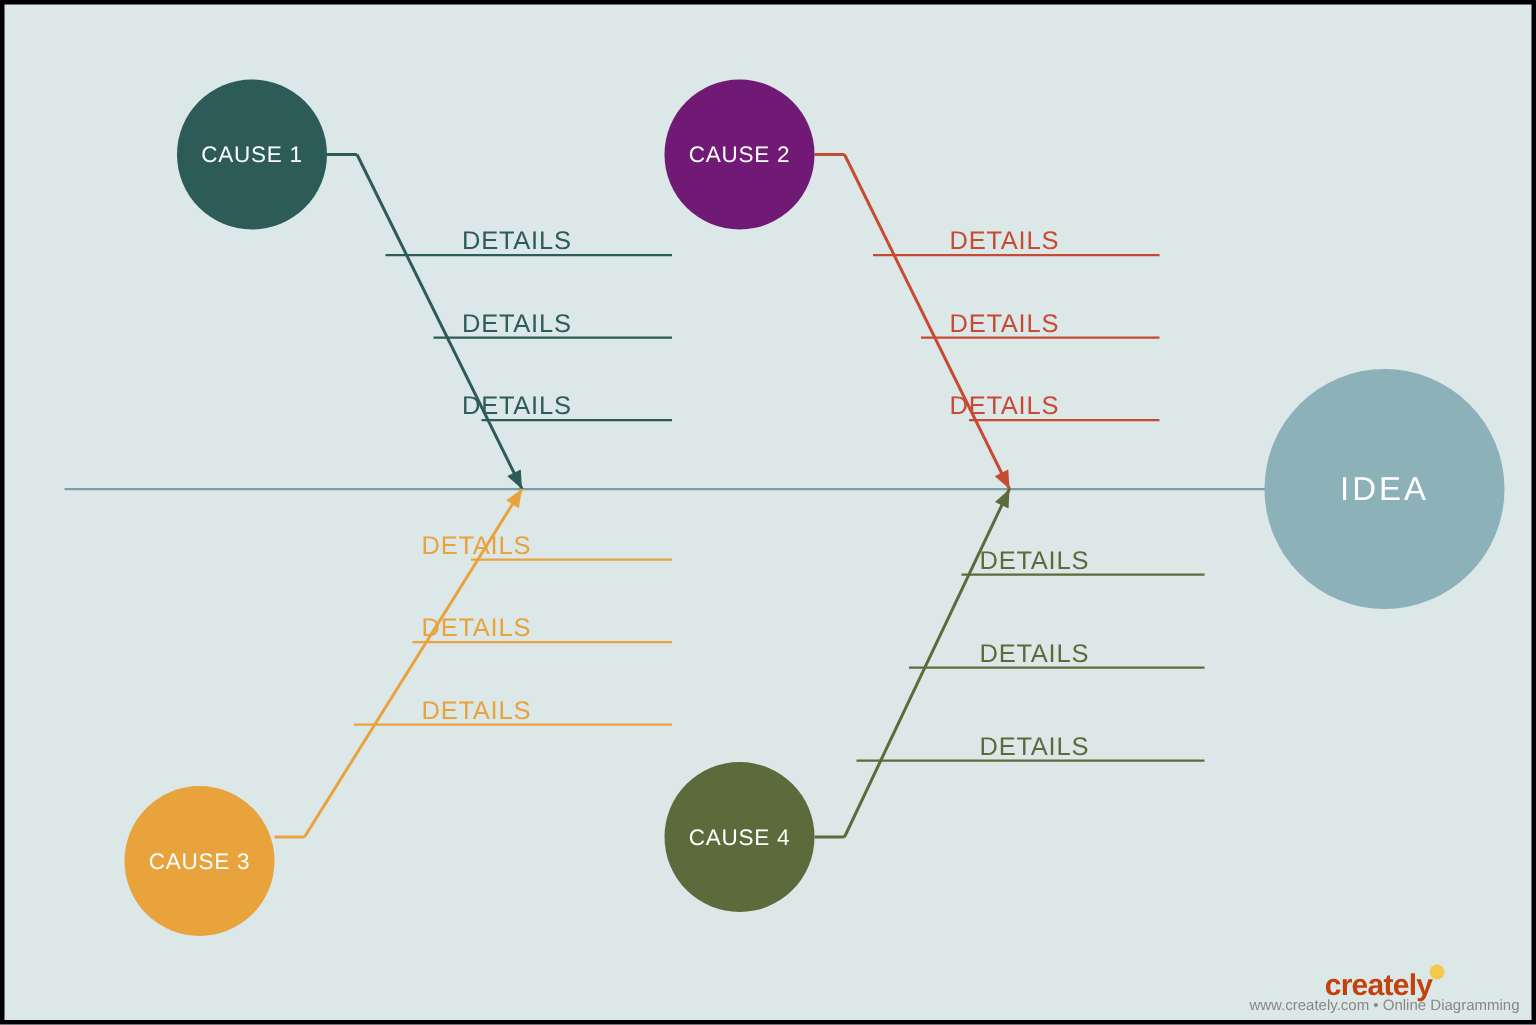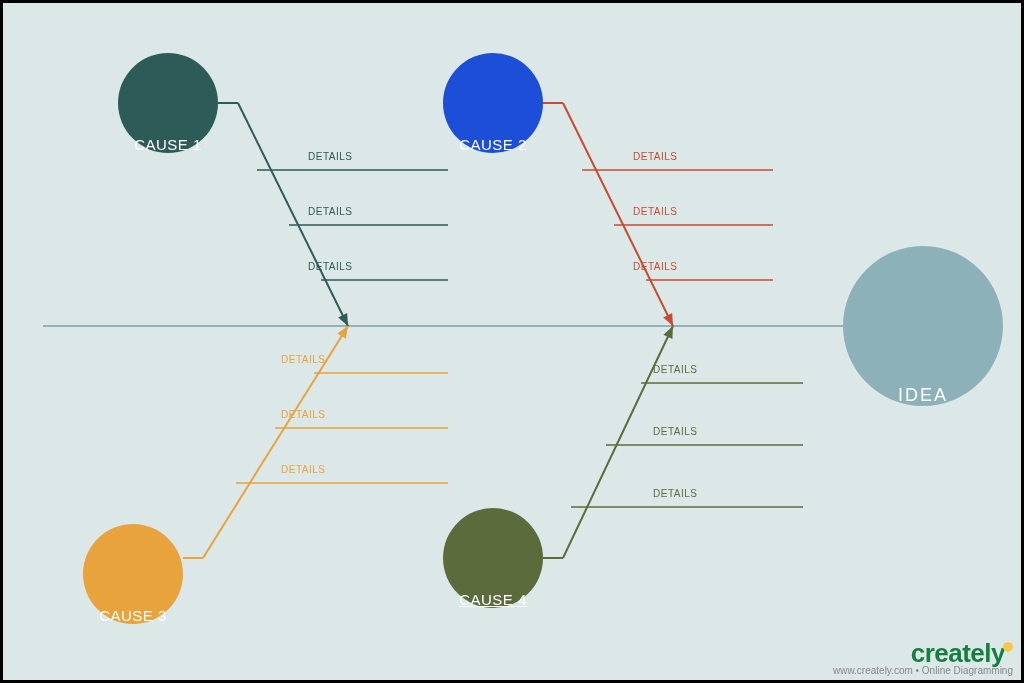--- a/index.html
+++ b/index.html
@@ -17,46 +17,47 @@
     border: 3px solid #000;
     background: #dce7e8;
     position: relative;
     overflow: hidden;
   }
   svg { position: absolute; top: 0; left: 0; }
   .node {
     position: absolute;
     border-radius: 50%;
     display: flex;
-    align-items: flex-end;
+    align-items: center;
     justify-content: center;
     color: #fff;
     font-size: 15px;
     letter-spacing: 0.5px;
   }
   .idea {
-    font-size: 18px;
+    font-size: 22px;
     letter-spacing: 2px;
   }
   .detail-label {
     position: absolute;
-    font-size: 10px;
+    font-size: 17px;
     letter-spacing: 0.5px;
   }
   .footer {
     position: absolute;
     right: 8px;
     bottom: 4px;
     text-align: right;
   }
   .brand {
-    font-size: 26px;
+    font-size: 20px;
     font-weight: 600;
-    color: #15803d;
+    color: #c2410c;
     letter-spacing: -0.5px;
+    text-align: center;
   }
   .bulb {
     display: inline-block;
     width: 10px; height: 10px;
     background: #f2c94c;
     border-radius: 50% 50% 50% 50%;
     position: relative;
     top: -10px;
     margin-left: -2px;
   }
@@ -110,33 +111,33 @@
 <div id="nodes-layer">
       <div class="detail-label" style="left: 305px; top: 148px; color: rgb(45, 91, 87);">DETAILS</div>
       <div class="detail-label" style="left: 305px; top: 203px; color: rgb(45, 91, 87);">DETAILS</div>
       <div class="detail-label" style="left: 305px; top: 258px; color: rgb(45, 91, 87);">DETAILS</div>
       <div class="node" style="left: 115px; top: 50px; width: 100px; height: 100px; background: rgb(45, 91, 87);">
         <span>CAUSE 1</span>
       </div>
       <div class="detail-label" style="left: 630px; top: 148px; color: rgb(199, 75, 50);">DETAILS</div>
       <div class="detail-label" style="left: 630px; top: 203px; color: rgb(199, 75, 50);">DETAILS</div>
       <div class="detail-label" style="left: 630px; top: 258px; color: rgb(199, 75, 50);">DETAILS</div>
-      <div class="node" style="left: 440px; top: 50px; width: 100px; height: 100px; background: #1d4ed8;">
+      <div class="node" style="left: 440px; top: 50px; width: 100px; height: 100px; background: #701a75;">
         <span>CAUSE 2</span>
       </div>
       <div class="detail-label" style="left: 278px; top: 351px; color: rgb(232, 163, 61);">DETAILS</div>
       <div class="detail-label" style="left: 278px; top: 406px; color: rgb(232, 163, 61);">DETAILS</div>
       <div class="detail-label" style="left: 278px; top: 461px; color: rgb(232, 163, 61);">DETAILS</div>
       <div class="node" style="left: 80px; top: 521px; width: 100px; height: 100px; background: rgb(232, 163, 61);">
         <span>CAUSE 3</span>
       </div>
       <div class="detail-label" style="left: 650px; top: 361px; color: rgb(92, 107, 59);">DETAILS</div>
       <div class="detail-label" style="left: 650px; top: 423px; color: rgb(92, 107, 59);">DETAILS</div>
       <div class="detail-label" style="left: 650px; top: 485px; color: rgb(92, 107, 59);">DETAILS</div>
-      <div class="node" style="left: 440px; top: 505px; width: 100px; height: 100px; background: rgb(92, 107, 59); text-decoration: underline;">
+      <div class="node" style="left: 440px; top: 505px; width: 100px; height: 100px; background: rgb(92, 107, 59);">
         <span>CAUSE 4</span>
       </div>
       <div class="node idea" style="left: 840px; top: 243px; width: 160px; height: 160px; background: rgb(141, 177, 184);">
         <span>IDEA</span>
       </div>
     </div>
 
 <div class="footer">
   <div class="brand">
     <span>creately</span><span class="bulb"></span>

